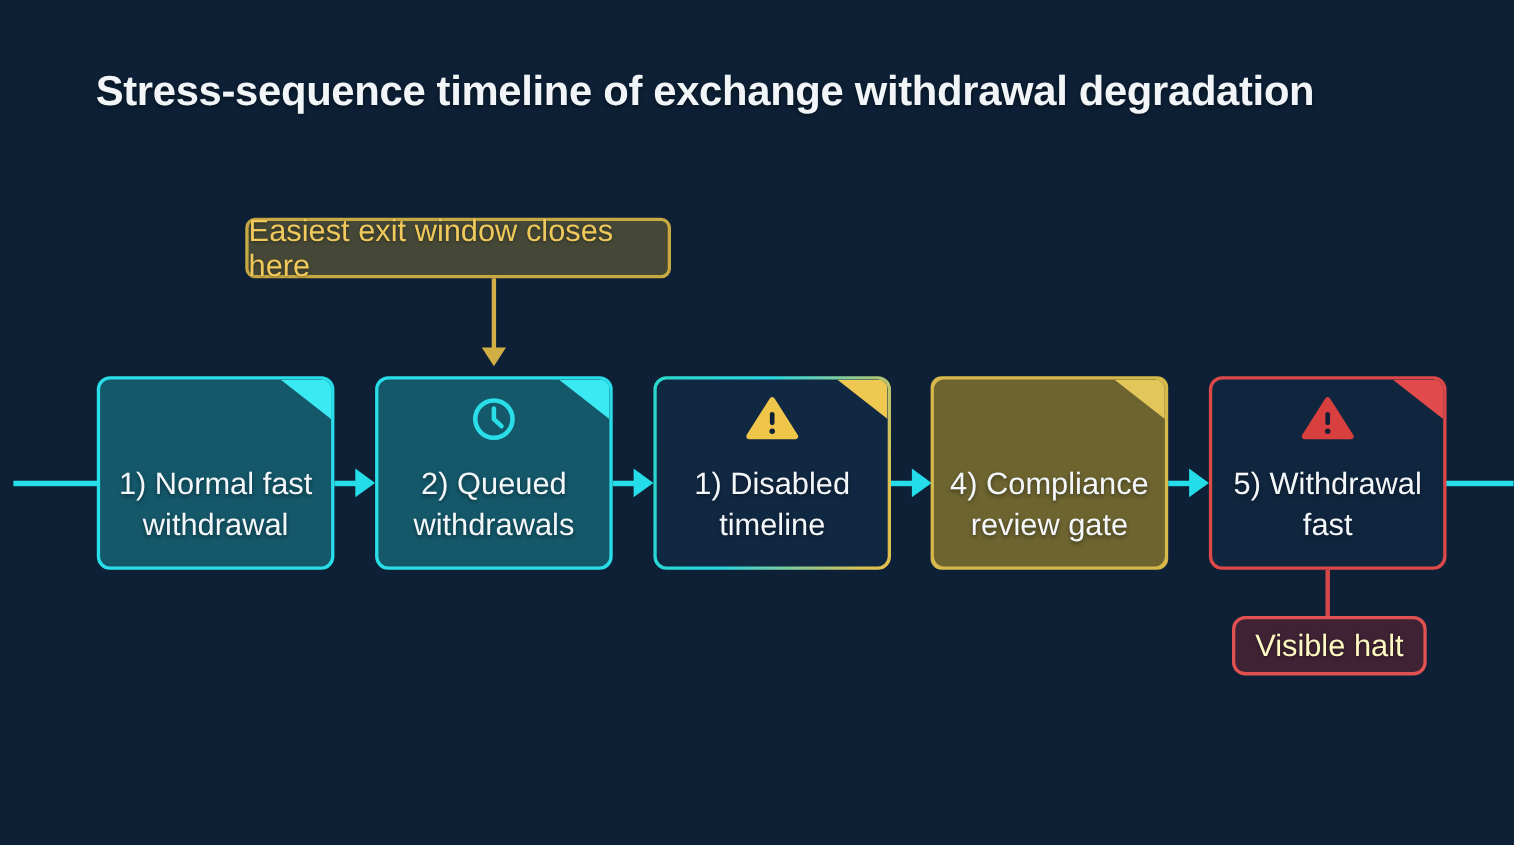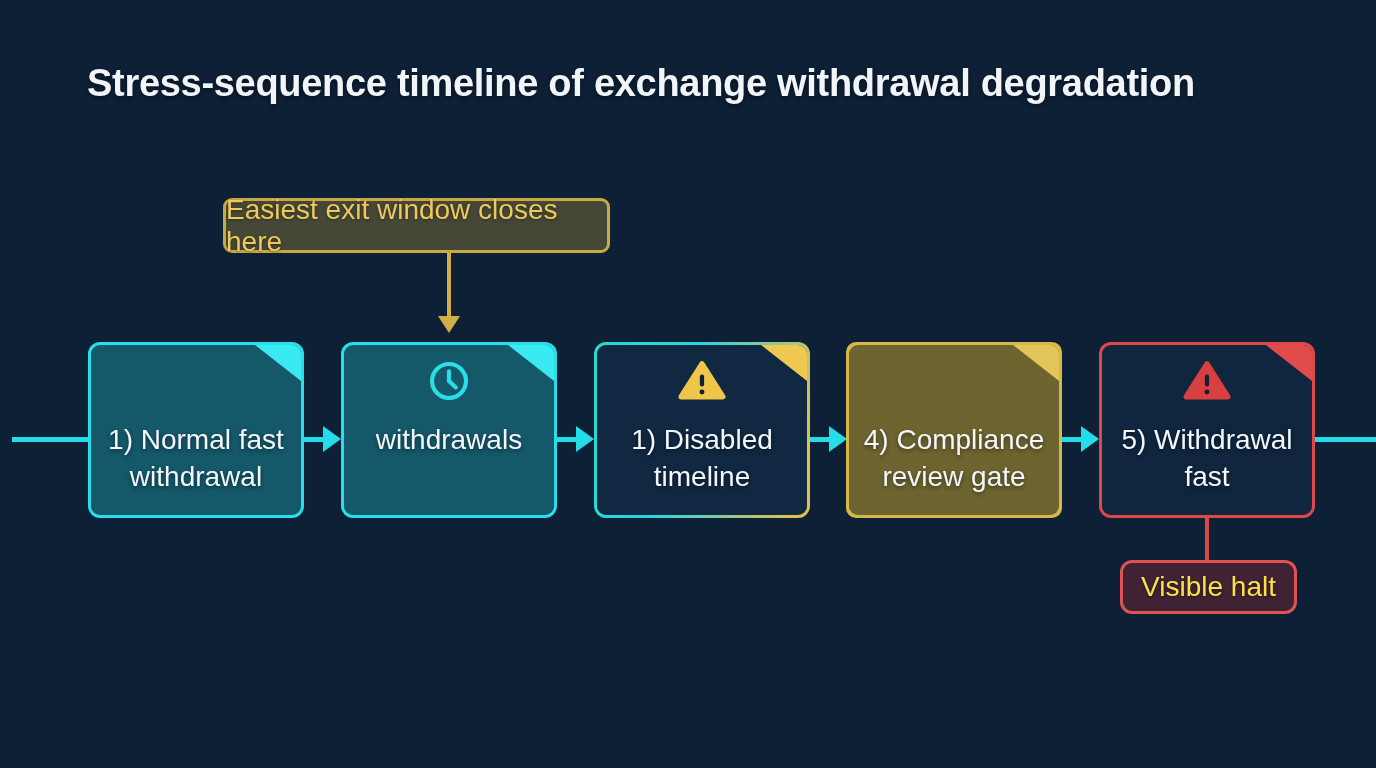--- a/index.html
+++ b/index.html
@@ -69,21 +69,21 @@
     position:absolute;left:0;right:0;top:76px;text-align:center;
     color:#f4f7fa;font-size:28px;line-height:37px;
     text-shadow:0 2px 4px rgba(0,0,0,.45);
   }
   
   .halt-stem{position:absolute;left:1193px;top:518px;width:4px;height:44px;background:#d94848;}
   .halt-box{
     position:absolute;left:1108px;top:560px;width:177px;height:54px;
     box-sizing:border-box;border:3px solid #e05252;border-radius:12px;
     background:#3f2233;display:flex;align-items:center;justify-content:center;
-    color:#fde047;font-size:28px;text-shadow:0 1px 3px rgba(0,0,0,.4);
+    color:#fef9c3;font-size:28px;text-shadow:0 1px 3px rgba(0,0,0,.4);
   }
 </style>
 </head>
 <body>
 
 <div class="canvas">
 
   <div class="title">Stress-sequence timeline of exchange withdrawal degradation</div>
 
   <div class="callout">
@@ -125,20 +125,21 @@
   <div class="stage s2">
     <div class="stage-inner">
       <div class="fold"></div>
       <span class="stage-icon">
         <svg viewBox="0 0 48 48" width="44" height="44">
           <circle cx="24" cy="24" r="18.5" fill="none" stroke="#2adee9" stroke-width="4.5"></circle>
           <path d="M24 13.5 V24 L31.5 31" fill="none" stroke="#2adee9" stroke-width="4.5" stroke-linecap="round"></path>
         </svg>
       </span>
       <div class="stage-text">
+        <div>2) Queued</div>
         <div>withdrawals</div>
       </div>
     </div>
   </div>
 
   <div class="stage s3">
     <div class="stage-inner">
       <div class="fold"></div>
       <span class="stage-icon">
         <svg viewBox="0 0 52 46" width="48" height="43">

